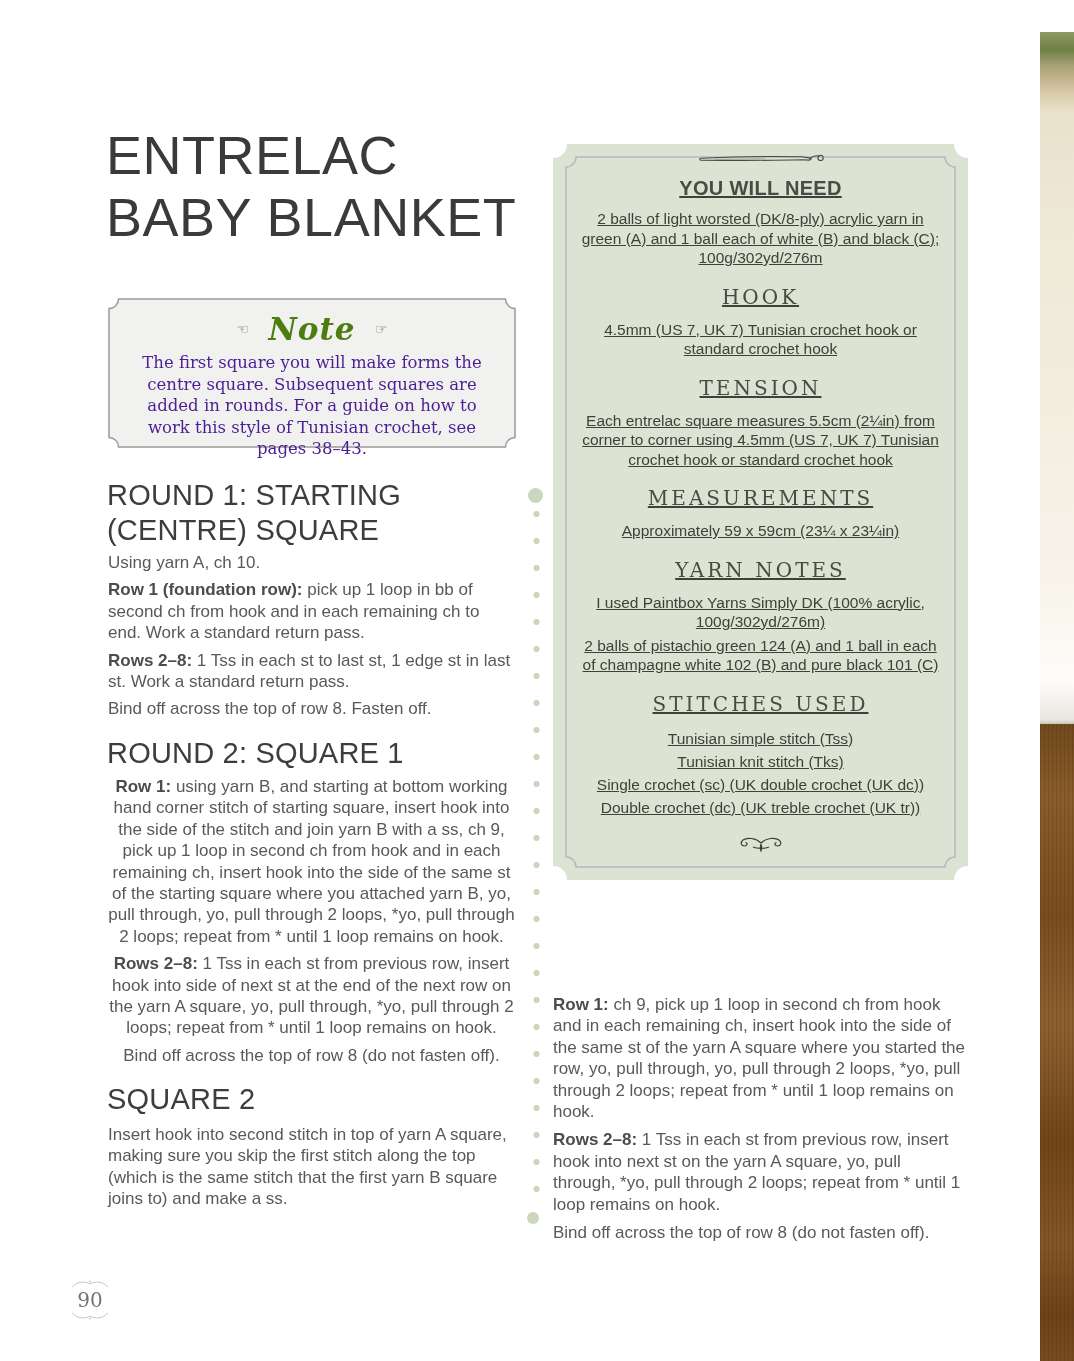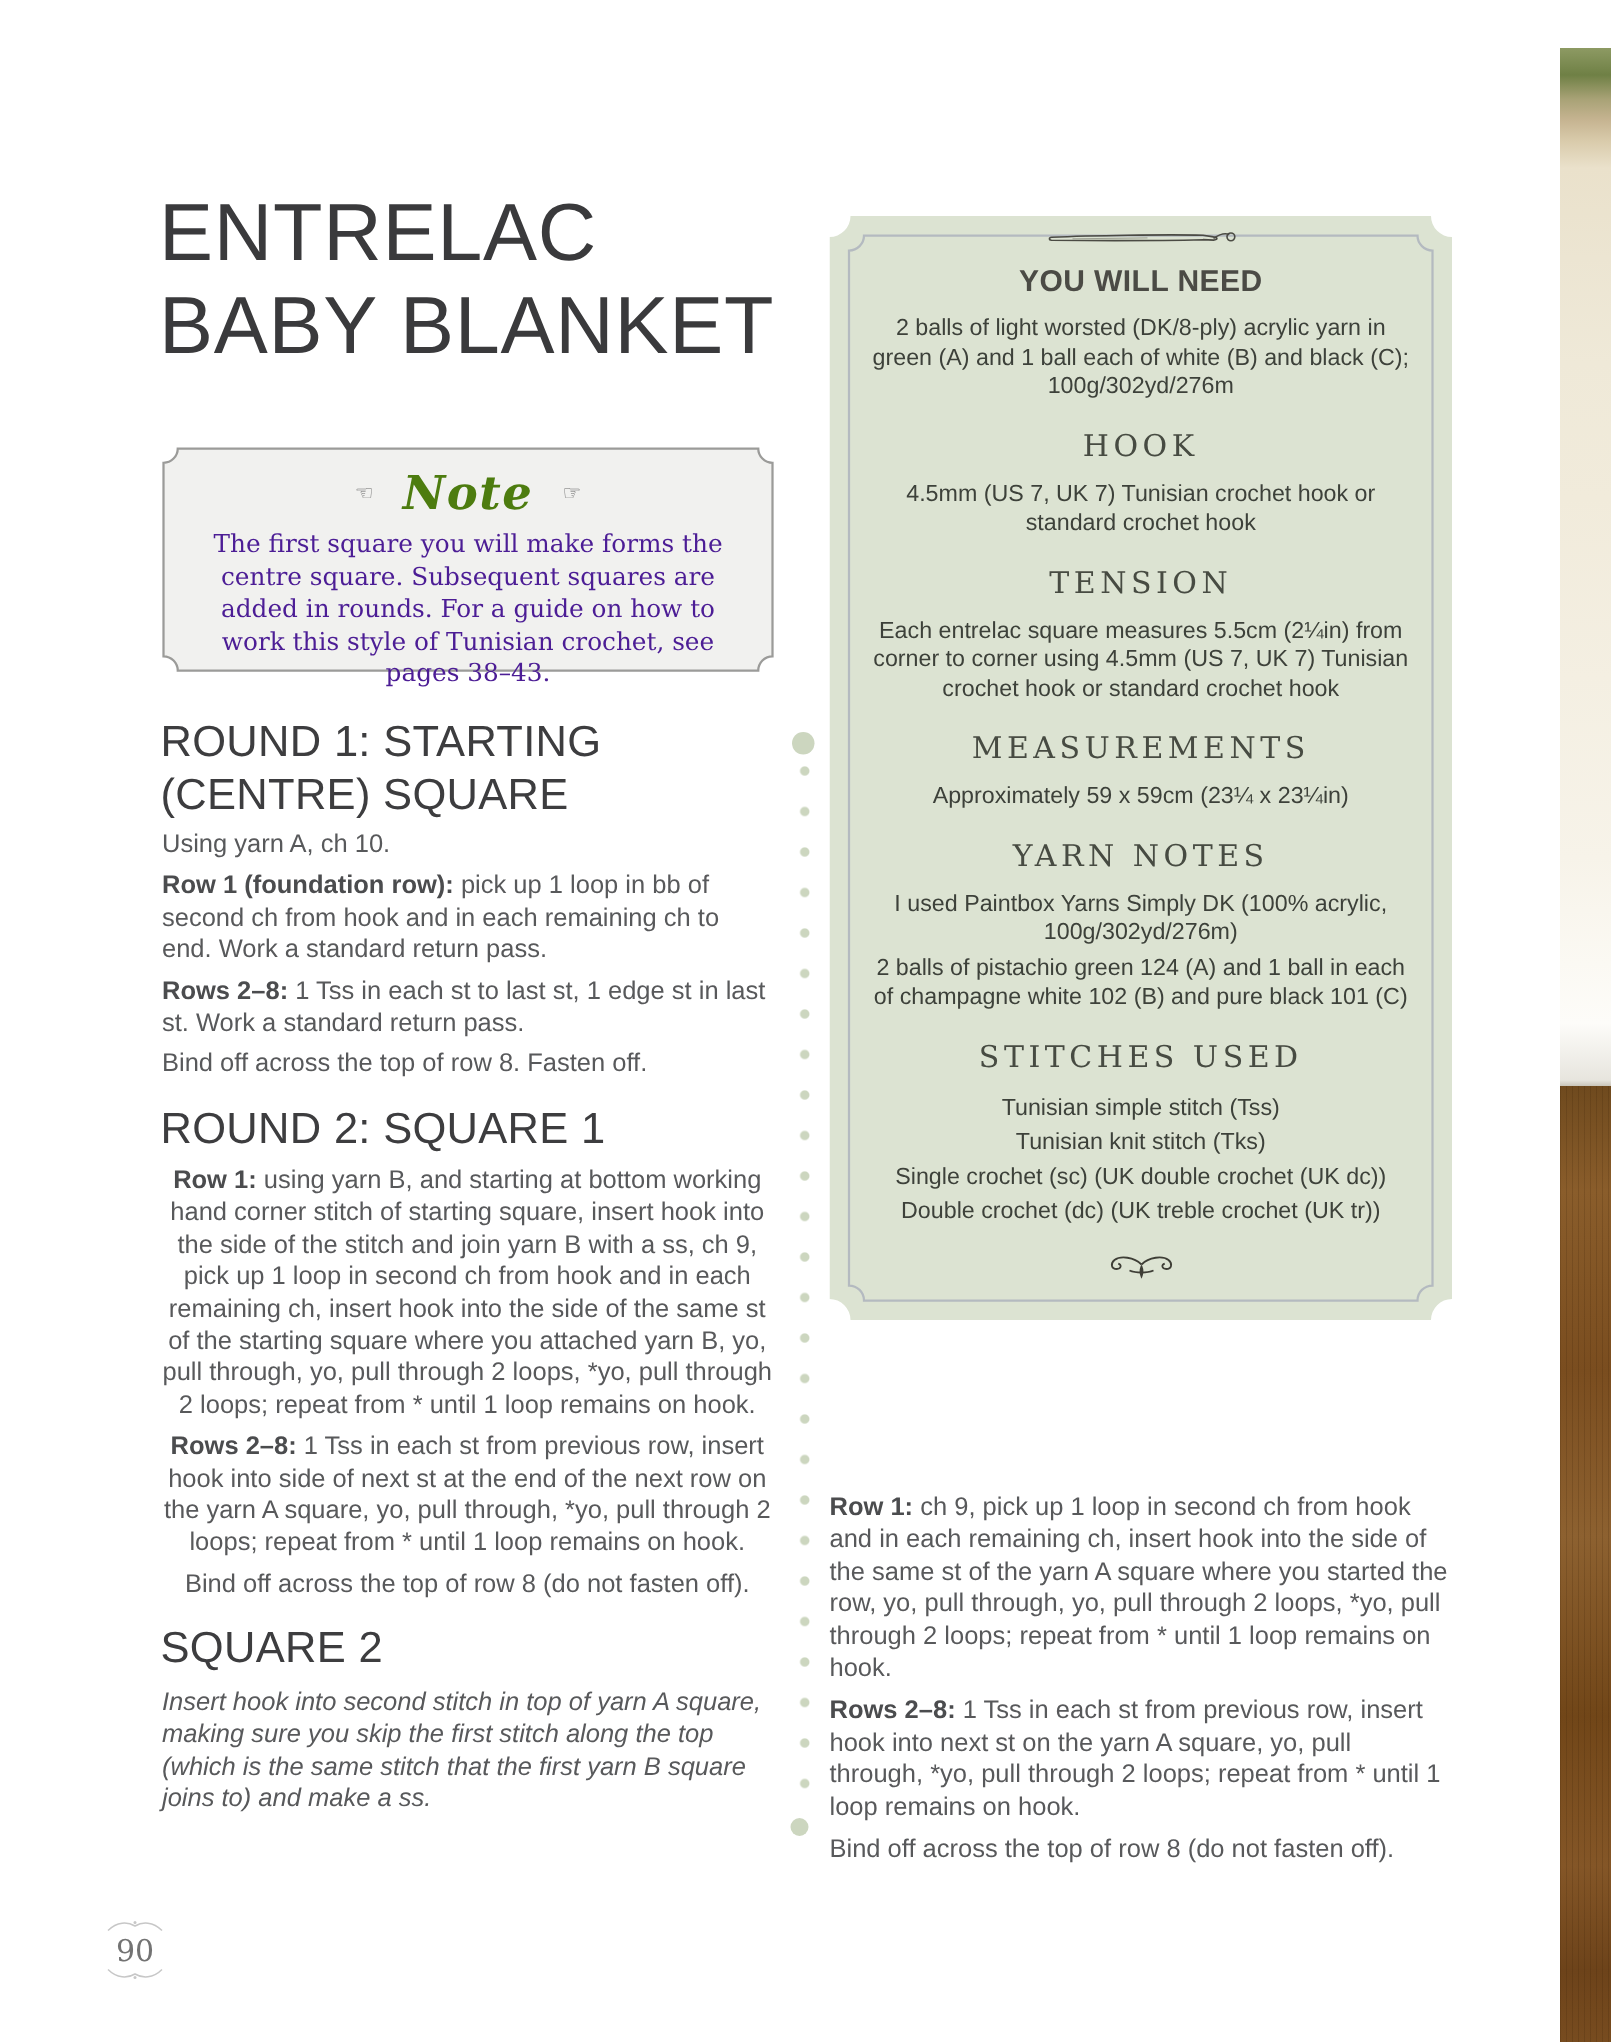--- a/index.html
+++ b/index.html
@@ -34,21 +34,21 @@
     font-size:29px; line-height:35px; font-weight:300; letter-spacing:0.2px; color:#3d3d3f;
   }
   .col { position:absolute; left:108px; width:407px; font-size:17px; line-height:21.4px; color:#58595b; }
   .col p { margin:0 0 6px 0; }
   .col p:last-child { margin-bottom:0; }
   .col strong { font-weight:bold; color:#4b4c4e; }
 
   
   .need-box { position:absolute; left:553px; top:112px; width:415px; height:736px; }
   .need-box svg.frame { position:absolute; left:0; top:0; }
-  .need-content { position:absolute; left:0; top:0; width:100%; height:100%; padding:6px 28px 12px; text-align:center; color:#3d4139; }
+  .need-content { position:absolute; left:0; top:0; width:100%; height:100%; padding:6px 28px 12px; text-align:center; color:#3d4139;text-decoration:underline; }
   .hook-art { display:block; margin:0 auto 9px; }
   .need-title { font-size:20px; font-weight:bold; letter-spacing:0.3px; color:#4b4b45; margin:0 0 9px; }
   .need-body { font-size:15.5px; line-height:19.5px; color:#3d413a; }
   .need-sec {
     font-family:"DejaVu Serif", serif; font-weight:400; font-size:20px;
     letter-spacing:3px; color:#474b42; margin:17px 0 11px;
   }
   .need-par { margin:0 0 4px; }
   .stitch-line { line-height:23px; }
   .flourish { display:block; margin:15px auto 0; }
@@ -122,21 +122,21 @@
   </div>
 
   <h2 class="sec-head" style="top:704px; margin:0;">ROUND 2: SQUARE 1</h2>
   <div class="col" style="top:744px;text-align:center;">
     <p><strong>Row 1:</strong><span> using yarn B, and starting at bottom working hand corner stitch of starting square, insert hook into the side of the stitch and join yarn B with a ss, ch 9, pick up 1 loop in second ch from hook and in each remaining ch, insert hook into the side of the same st of the starting square where you attached yarn B, yo, pull through, yo, pull through 2 loops, *yo, pull through 2 loops; repeat from * until 1 loop remains on hook.</span></p>
     <p><strong>Rows 2–8:</strong><span> 1 Tss in each st from previous row, insert hook into side of next st at the end of the next row on the yarn A square, yo, pull through, *yo, pull through 2 loops; repeat from * until 1 loop remains on hook.</span></p>
     <p>Bind off across the top of row 8 (do not fasten off).</p>
   </div>
 
   <h2 class="sec-head" style="top:1050px; margin:0;">SQUARE 2</h2>
-  <div class="col" style="top:1092px;font-style:italic;">
+  <div class="col" style="top:1092px;">
     <p>Insert hook into second stitch in top of yarn A square, making sure you skip the first stitch along the top (which is the same stitch that the first yarn B square joins to) and make a ss.</p>
   </div>
 
   <div class="need-box">
     <svg class="frame" width="415" height="736" viewBox="0 0 415 736">
       <path d="M 14 0 L 401 0 A 14 14 0 0 0 415 14 L 415 722 A 14 14 0 0 0 401 736 L 14 736 A 14 14 0 0 0 0 722 L 0 14 A 14 14 0 0 0 14 0 Z" fill="#dce3d2"></path>
       <path d="M 23 13 L 392 13 A 10 10 0 0 0 402 23 L 402 713 A 10 10 0 0 0 392 723 L 23 723 A 10 10 0 0 0 13 713 L 13 23 A 10 10 0 0 0 23 13 Z" fill="none" stroke="#b4bac0" stroke-width="1.5"></path>
     </svg>
     <div class="need-content">
 

